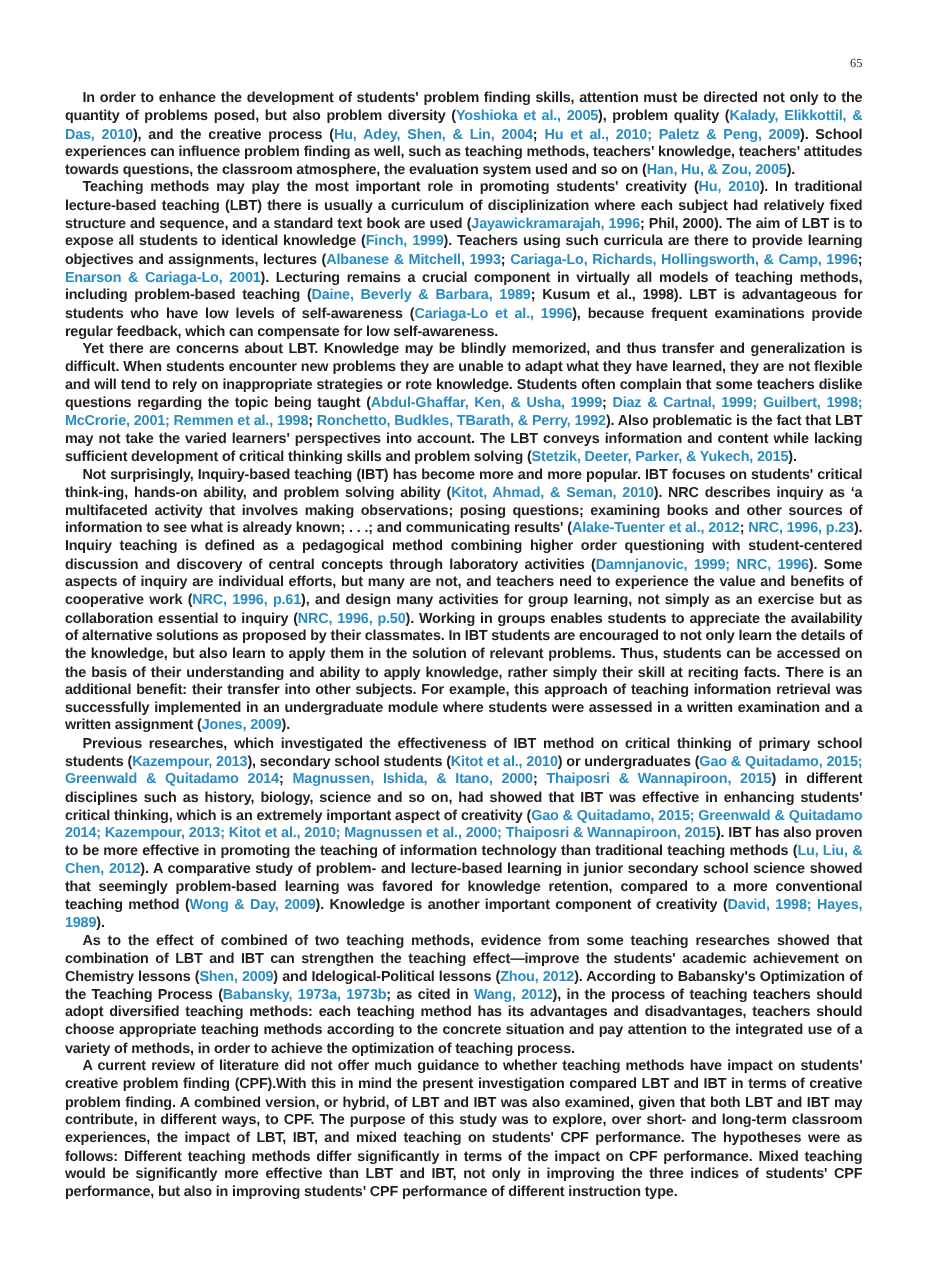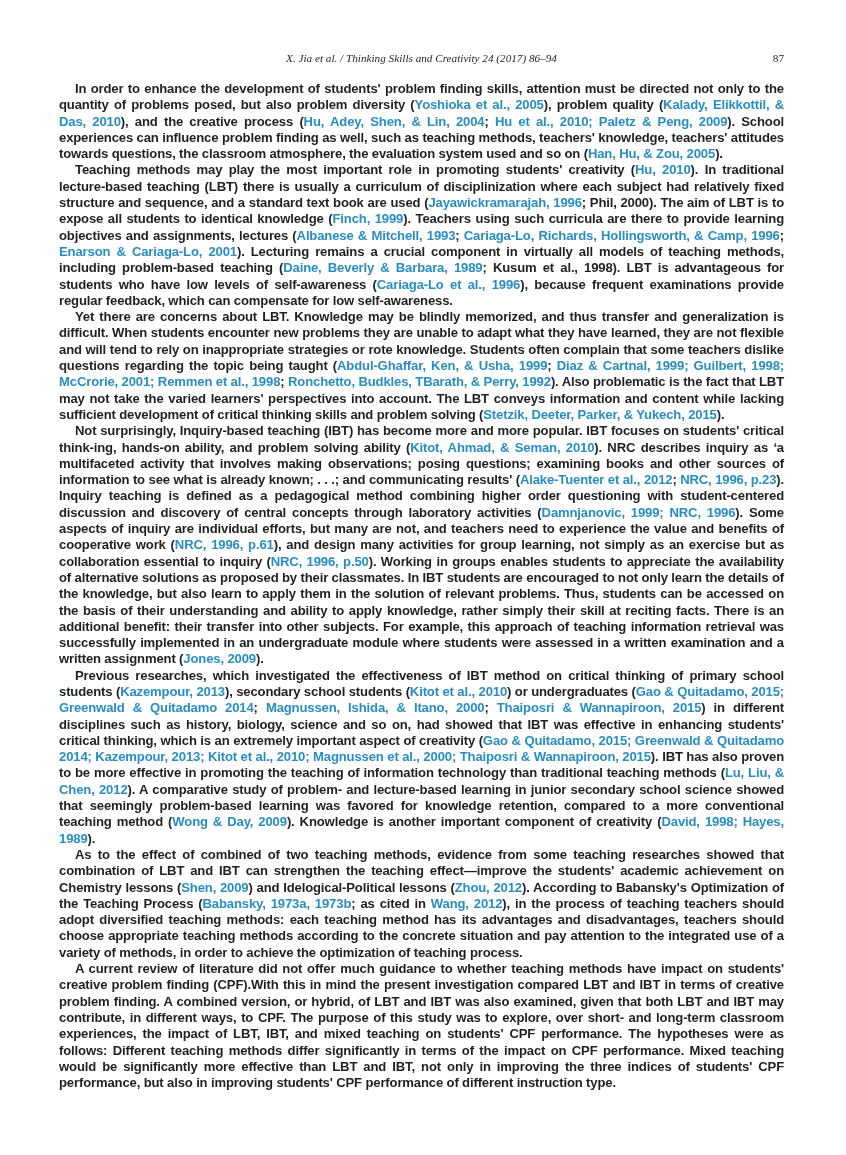--- a/index.html
+++ b/index.html
@@ -23,22 +23,21 @@
     font-stretch: condensed;
     font-weight: bold;
   }
   .cite { color: #2a8dc2; }
 </style>
 </head>
 <body>
 
 <div class="page">
   <div class="running-head">
-    <span class="journal">X. Jia et al. / Thinking Skills and Creativity 24 (2017) 86–94</span>
-    <span class="pageno">87</span>
+    <span class="pageno">65</span>
   </div>
   <div class="body-text" id="body-text">
       <p><span>In order to enhance the development of students' problem finding skills, attention must be directed not only to the quantity of problems posed, but also problem diversity (</span><span class="cite">Yoshioka et al., 2005</span><span>), problem quality (</span><span class="cite">Kalady, Elikkottil, &amp; Das, 2010</span><span>), and the creative process (</span><span class="cite">Hu, Adey, Shen, &amp; Lin, 2004</span><span>; </span><span class="cite">Hu et al., 2010; Paletz &amp; Peng, 2009</span><span>). School experiences can influence problem finding as well, such as teaching methods, teachers' knowledge, teachers' attitudes towards questions, the classroom atmosphere, the evaluation system used and so on (</span><span class="cite">Han, Hu, &amp; Zou, 2005</span><span>).</span></p>
       <p><span>Teaching methods may play the most important role in promoting students' creativity (</span><span class="cite">Hu, 2010</span><span>). In traditional lecture-based teaching (LBT) there is usually a curriculum of disciplinization where each subject had relatively fixed structure and sequence, and a standard text book are used (</span><span class="cite">Jayawickramarajah, 1996</span><span>; Phil, 2000). The aim of LBT is to expose all students to identical knowledge (</span><span class="cite">Finch, 1999</span><span>). Teachers using such curricula are there to provide learning objectives and assignments, lectures (</span><span class="cite">Albanese &amp; Mitchell, 1993</span><span>; </span><span class="cite">Cariaga-Lo, Richards, Hollingsworth, &amp; Camp, 1996</span><span>; </span><span class="cite">Enarson &amp; Cariaga-Lo, 2001</span><span>). Lecturing remains a crucial component in virtually all models of teaching methods, including problem-based teaching (</span><span class="cite">Daine, Beverly &amp; Barbara, 1989</span><span>; Kusum et al., 1998). LBT is advantageous for students who have low levels of self-awareness (</span><span class="cite">Cariaga-Lo et al., 1996</span><span>), because frequent examinations provide regular feedback, which can compensate for low self-awareness.</span></p>
       <p><span>Yet there are concerns about LBT. Knowledge may be blindly memorized, and thus transfer and generalization is difficult. When students encounter new problems they are unable to adapt what they have learned, they are not flexible and will tend to rely on inappropriate strategies or rote knowledge. Students often complain that some teachers dislike questions regarding the topic being taught (</span><span class="cite">Abdul-Ghaffar, Ken, &amp; Usha, 1999</span><span>; </span><span class="cite">Diaz &amp; Cartnal, 1999; Guilbert, 1998; McCrorie, 2001; Remmen et al., 1998</span><span>; </span><span class="cite">Ronchetto, Budkles, TBarath, &amp; Perry, 1992</span><span>). Also problematic is the fact that LBT may not take the varied learners' perspectives into account. The LBT conveys information and content while lacking sufficient development of critical thinking skills and problem solving (</span><span class="cite">Stetzik, Deeter, Parker, &amp; Yukech, 2015</span><span>).</span></p>
       <p><span>Not surprisingly, Inquiry-based teaching (IBT) has become more and more popular. IBT focuses on students' critical think-ing, hands-on ability, and problem solving ability (</span><span class="cite">Kitot, Ahmad, &amp; Seman, 2010</span><span>). NRC describes inquiry as ‘a multifaceted activity that involves making observations; posing questions; examining books and other sources of information to see what is already known; . . .; and communicating results' (</span><span class="cite">Alake-Tuenter et al., 2012</span><span>; </span><span class="cite">NRC, 1996, p.23</span><span>). Inquiry teaching is defined as a pedagogical method combining higher order questioning with student-centered discussion and discovery of central concepts through laboratory activities (</span><span class="cite">Damnjanovic, 1999; NRC, 1996</span><span>). Some aspects of inquiry are individual efforts, but many are not, and teachers need to experience the value and benefits of cooperative work (</span><span class="cite">NRC, 1996, p.61</span><span>), and design many activities for group learning, not simply as an exercise but as collaboration essential to inquiry (</span><span class="cite">NRC, 1996, p.50</span><span>). Working in groups enables students to appreciate the availability of alternative solutions as proposed by their classmates. In IBT students are encouraged to not only learn the details of the knowledge, but also learn to apply them in the solution of relevant problems. Thus, students can be accessed on the basis of their understanding and ability to apply knowledge, rather simply their skill at reciting facts. There is an additional benefit: their transfer into other subjects. For example, this approach of teaching information retrieval was successfully implemented in an undergraduate module where students were assessed in a written examination and a written assignment (</span><span class="cite">Jones, 2009</span><span>).</span></p>
       <p><span>Previous researches, which investigated the effectiveness of IBT method on critical thinking of primary school students (</span><span class="cite">Kazempour, 2013</span><span>), secondary school students (</span><span class="cite">Kitot et al., 2010</span><span>) or undergraduates (</span><span class="cite">Gao &amp; Quitadamo, 2015; Greenwald &amp; Quitadamo 2014</span><span>; </span><span class="cite">Magnussen, Ishida, &amp; Itano, 2000</span><span>; </span><span class="cite">Thaiposri &amp; Wannapiroon, 2015</span><span>) in different disciplines such as history, biology, science and so on, had showed that IBT was effective in enhancing students' critical thinking, which is an extremely important aspect of creativity (</span><span class="cite">Gao &amp; Quitadamo, 2015; Greenwald &amp; Quitadamo 2014; Kazempour, 2013; Kitot et al., 2010; Magnussen et al., 2000; Thaiposri &amp; Wannapiroon, 2015</span><span>). IBT has also proven to be more effective in promoting the teaching of information technology than traditional teaching methods (</span><span class="cite">Lu, Liu, &amp; Chen, 2012</span><span>). A comparative study of problem- and lecture-based learning in junior secondary school science showed that seemingly problem-based learning was favored for knowledge retention, compared to a more conventional teaching method (</span><span class="cite">Wong &amp; Day, 2009</span><span>). Knowledge is another important component of creativity (</span><span class="cite">David, 1998; Hayes, 1989</span><span>).</span></p>
       <p><span>As to the effect of combined of two teaching methods, evidence from some teaching researches showed that combination of LBT and IBT can strengthen the teaching effect—improve the students' academic achievement on Chemistry lessons (</span><span class="cite">Shen, 2009</span><span>) and Idelogical-Political lessons (</span><span class="cite">Zhou, 2012</span><span>). According to Babansky's Optimization of the Teaching Process (</span><span class="cite">Babansky, 1973a, 1973b</span><span>; as cited in </span><span class="cite">Wang, 2012</span><span>), in the process of teaching teachers should adopt diversified teaching methods: each teaching method has its advantages and disadvantages, teachers should choose appropriate teaching methods according to the concrete situation and pay attention to the integrated use of a variety of methods, in order to achieve the optimization of teaching process.</span></p>
       <p><span>A current review of literature did not offer much guidance to whether teaching methods have impact on students' creative problem finding (CPF).With this in mind the present investigation compared LBT and IBT in terms of creative problem finding. A combined version, or hybrid, of LBT and IBT was also examined, given that both LBT and IBT may contribute, in different ways, to CPF. The purpose of this study was to explore, over short- and long-term classroom experiences, the impact of LBT, IBT, and mixed teaching on students' CPF performance. The hypotheses were as follows: Different teaching methods differ significantly in terms of the impact on CPF performance. Mixed teaching would be significantly more effective than LBT and IBT, not only in improving the three indices of students' CPF performance, but also in improving students' CPF performance of different instruction type.</span></p>
     </div>

